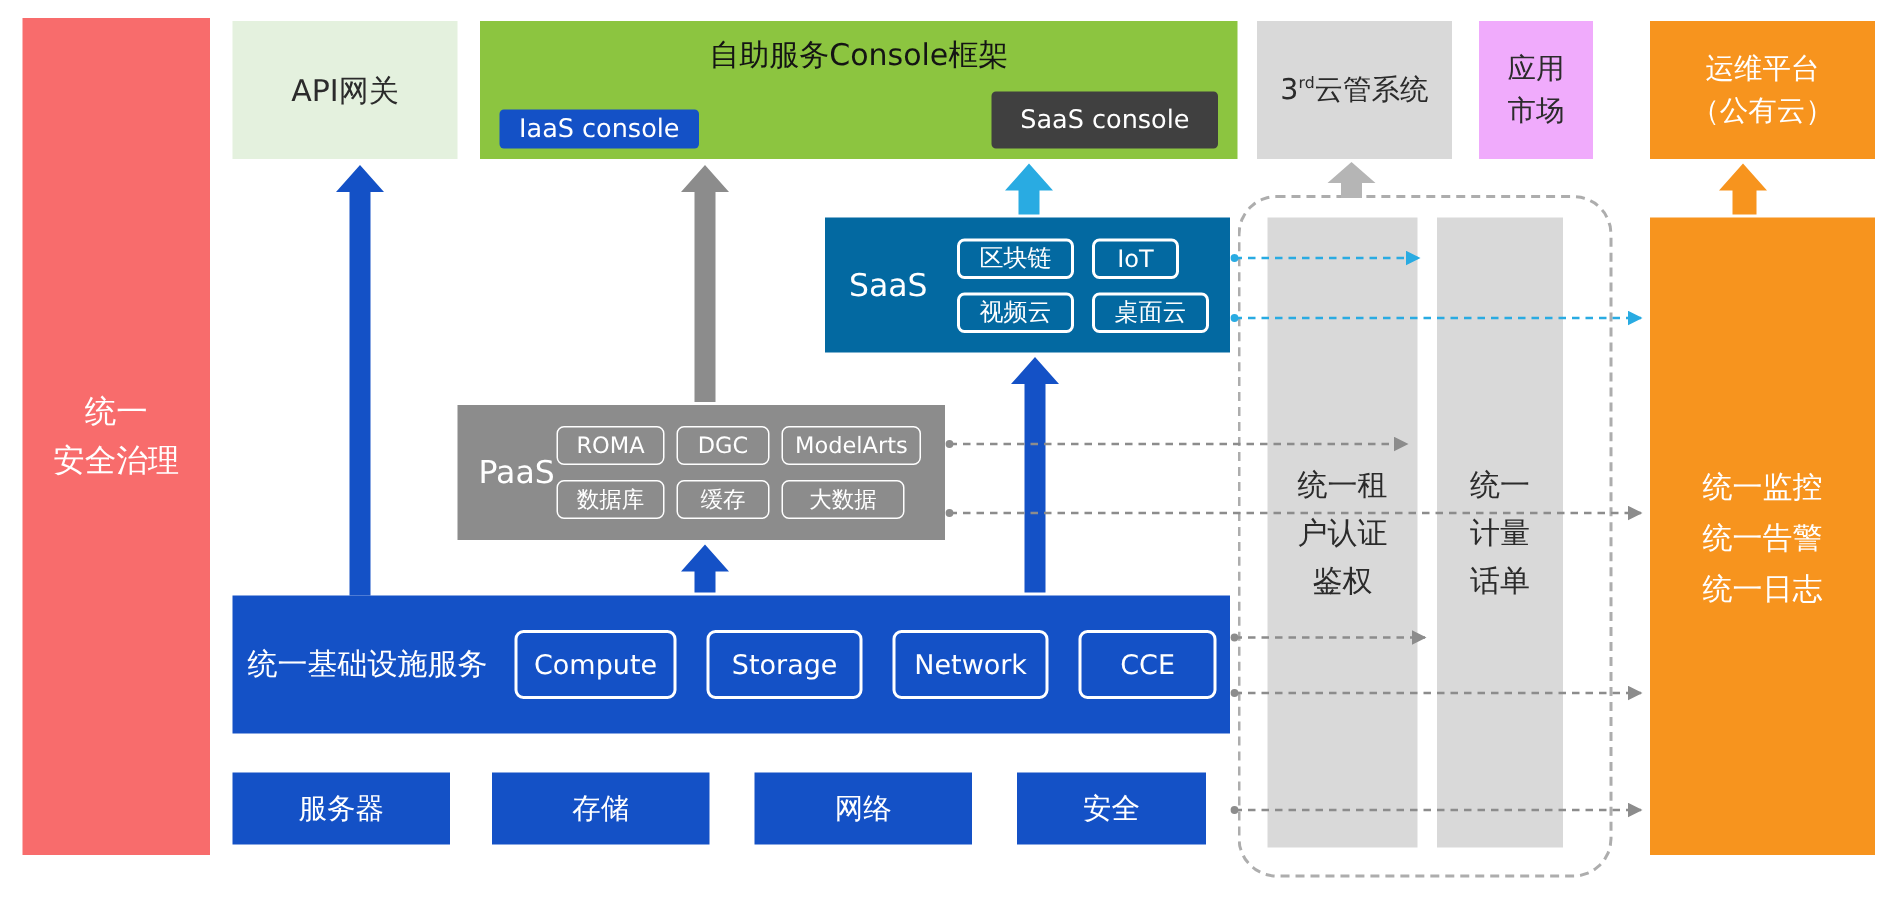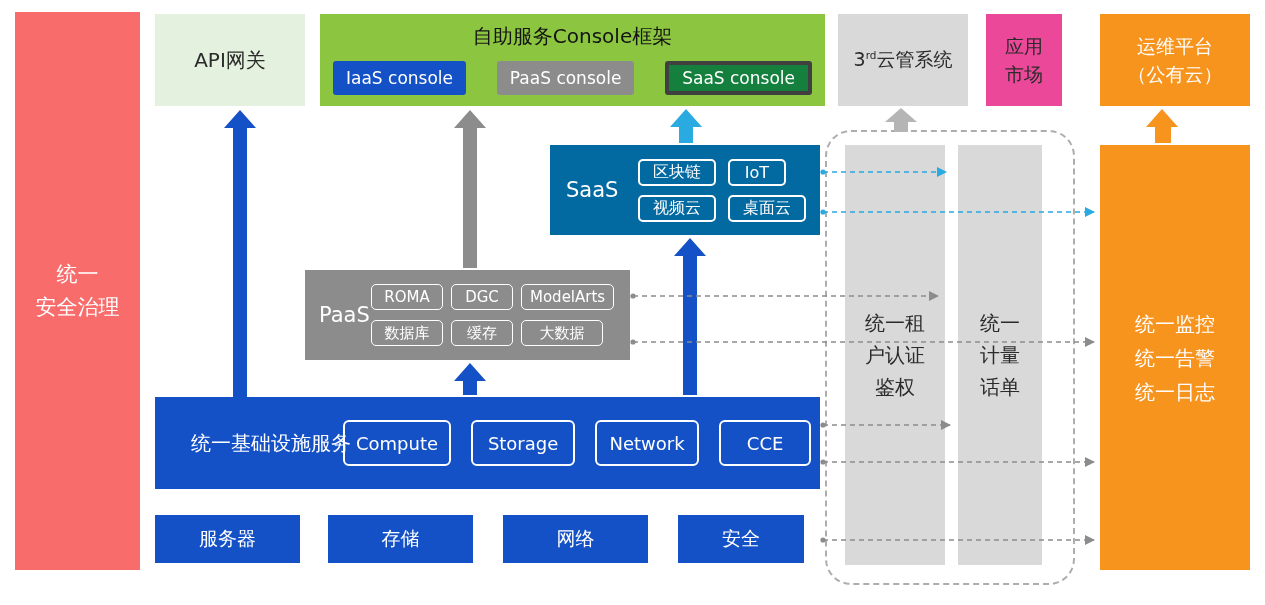--- a/index.html
+++ b/index.html
@@ -10,21 +10,21 @@
   }
   .box {
     position: absolute; display: flex; align-items: center; justify-content: center;
     text-align: center;
   }
   .pre { white-space: pre-line; text-align: center; }
   .block { display: block; }
 
   
   .console-title { padding-top: 9px; text-align: center; font-size: 20px; color: #141414; }
-  .console-badges { display: flex; justify-content: space-between; padding: 11px 13px 0 13px; }
+  .console-badges { display: flex; justify-content: space-between; padding: 11px 13px 0 13px; align-items: flex-end; }
   .cbadge {
     display: inline-flex; align-items: center; justify-content: center;
     padding: 3px 13px; font-size: 17px; color: #fff; border-radius: 3px;
   }
 
   
   .obadge {
     display: inline-flex; align-items: center; justify-content: center;
     border: 2px solid #fff; border-radius: 5px; color: #fff;
     font-size: 16px; height: 27px; padding: 0 11px; white-space: nowrap;
@@ -57,32 +57,31 @@
   </div>
 
   <div class="box" style="left:155px;top:14px;width:150px;height:92px;background:#E4F1DE;">
     <span style="color:#2b2b2b;font-size:20px;">API网关</span>
   </div>
 
   <div class="box block" style="left:320px;top:14px;width:505px;height:92px;background:#8CC540;">
     <div class="console-title">自助服务Console框架</div>
     <div class="console-badges">
       <span class="cbadge" style="background:#1451C6;">IaaS console</span>
-      <span class="cbadge" style="background:#8C8C8C;">PaaS console</span>
-      <span class="cbadge" style="background:#15803d;border:4px solid #404040;">SaaS console</span>
+      <span class="cbadge" style="background:#404040;border:6px solid #404040;">SaaS console</span>
     </div>
   </div>
 
   <div class="box" style="left:838px;top:14px;width:130px;height:92px;background:#D9D9D9;">
     <span style="color:#2b2b2b;font-size:19px;">
       <span>3</span><sup>rd</sup><span>云管系统</span>
     </span>
   </div>
 
-  <div class="box" style="left:986px;top:14px;width:76px;height:92px;background:#ec4899;">
+  <div class="box" style="left:986px;top:14px;width:76px;height:92px;background:#f0abfc;">
     <span class="pre" style="color:#2b2b2b;font-size:19px;line-height:1.5;">应用
 市场</span>
   </div>
 
   <div class="box" style="left:1100px;top:14px;width:150px;height:92px;background:#F7941E;">
     <span class="pre" style="color:#fff;font-size:19px;line-height:1.5;">运维平台
 （公有云）</span>
   </div>
 
   <div class="box block" style="left:550px;top:145px;width:270px;height:90px;background:#0369a1;">
@@ -109,21 +108,21 @@
       </div>
       <div class="badge-row-sm">
         <span class="obadge obadge-sm" style="min-width:72px;">数据库</span>
         <span class="obadge obadge-sm" style="min-width:62px;">缓存</span>
         <span class="obadge obadge-sm" style="min-width:82px;">大数据</span>
       </div>
     </div>
   </div>
 
   <div class="box block" style="left:155px;top:397px;width:665px;height:92px;background:#1451C6;">
-    <span class="side-label" style="left:36px;font-size:20px;">统一基础设施服务</span>
+    <span class="side-label" style="left:10px;font-size:20px;">统一基础设施服务</span>
     <div style="position:absolute;left:188px;top:50%;transform:translateY(-50%);display:flex;gap:20px;">
       <span class="obadge obadge-lg" style="min-width:108px;">Compute</span>
       <span class="obadge obadge-lg" style="min-width:104px;">Storage</span>
       <span class="obadge obadge-lg" style="min-width:104px;">Network</span>
       <span class="obadge obadge-lg" style="min-width:92px;">CCE</span>
     </div>
   </div>
 
   <div class="box" style="left:155px;top:515px;width:145px;height:48px;background:#1451C6;">
     <span style="color:#fff;font-size:19px;">服务器</span>

